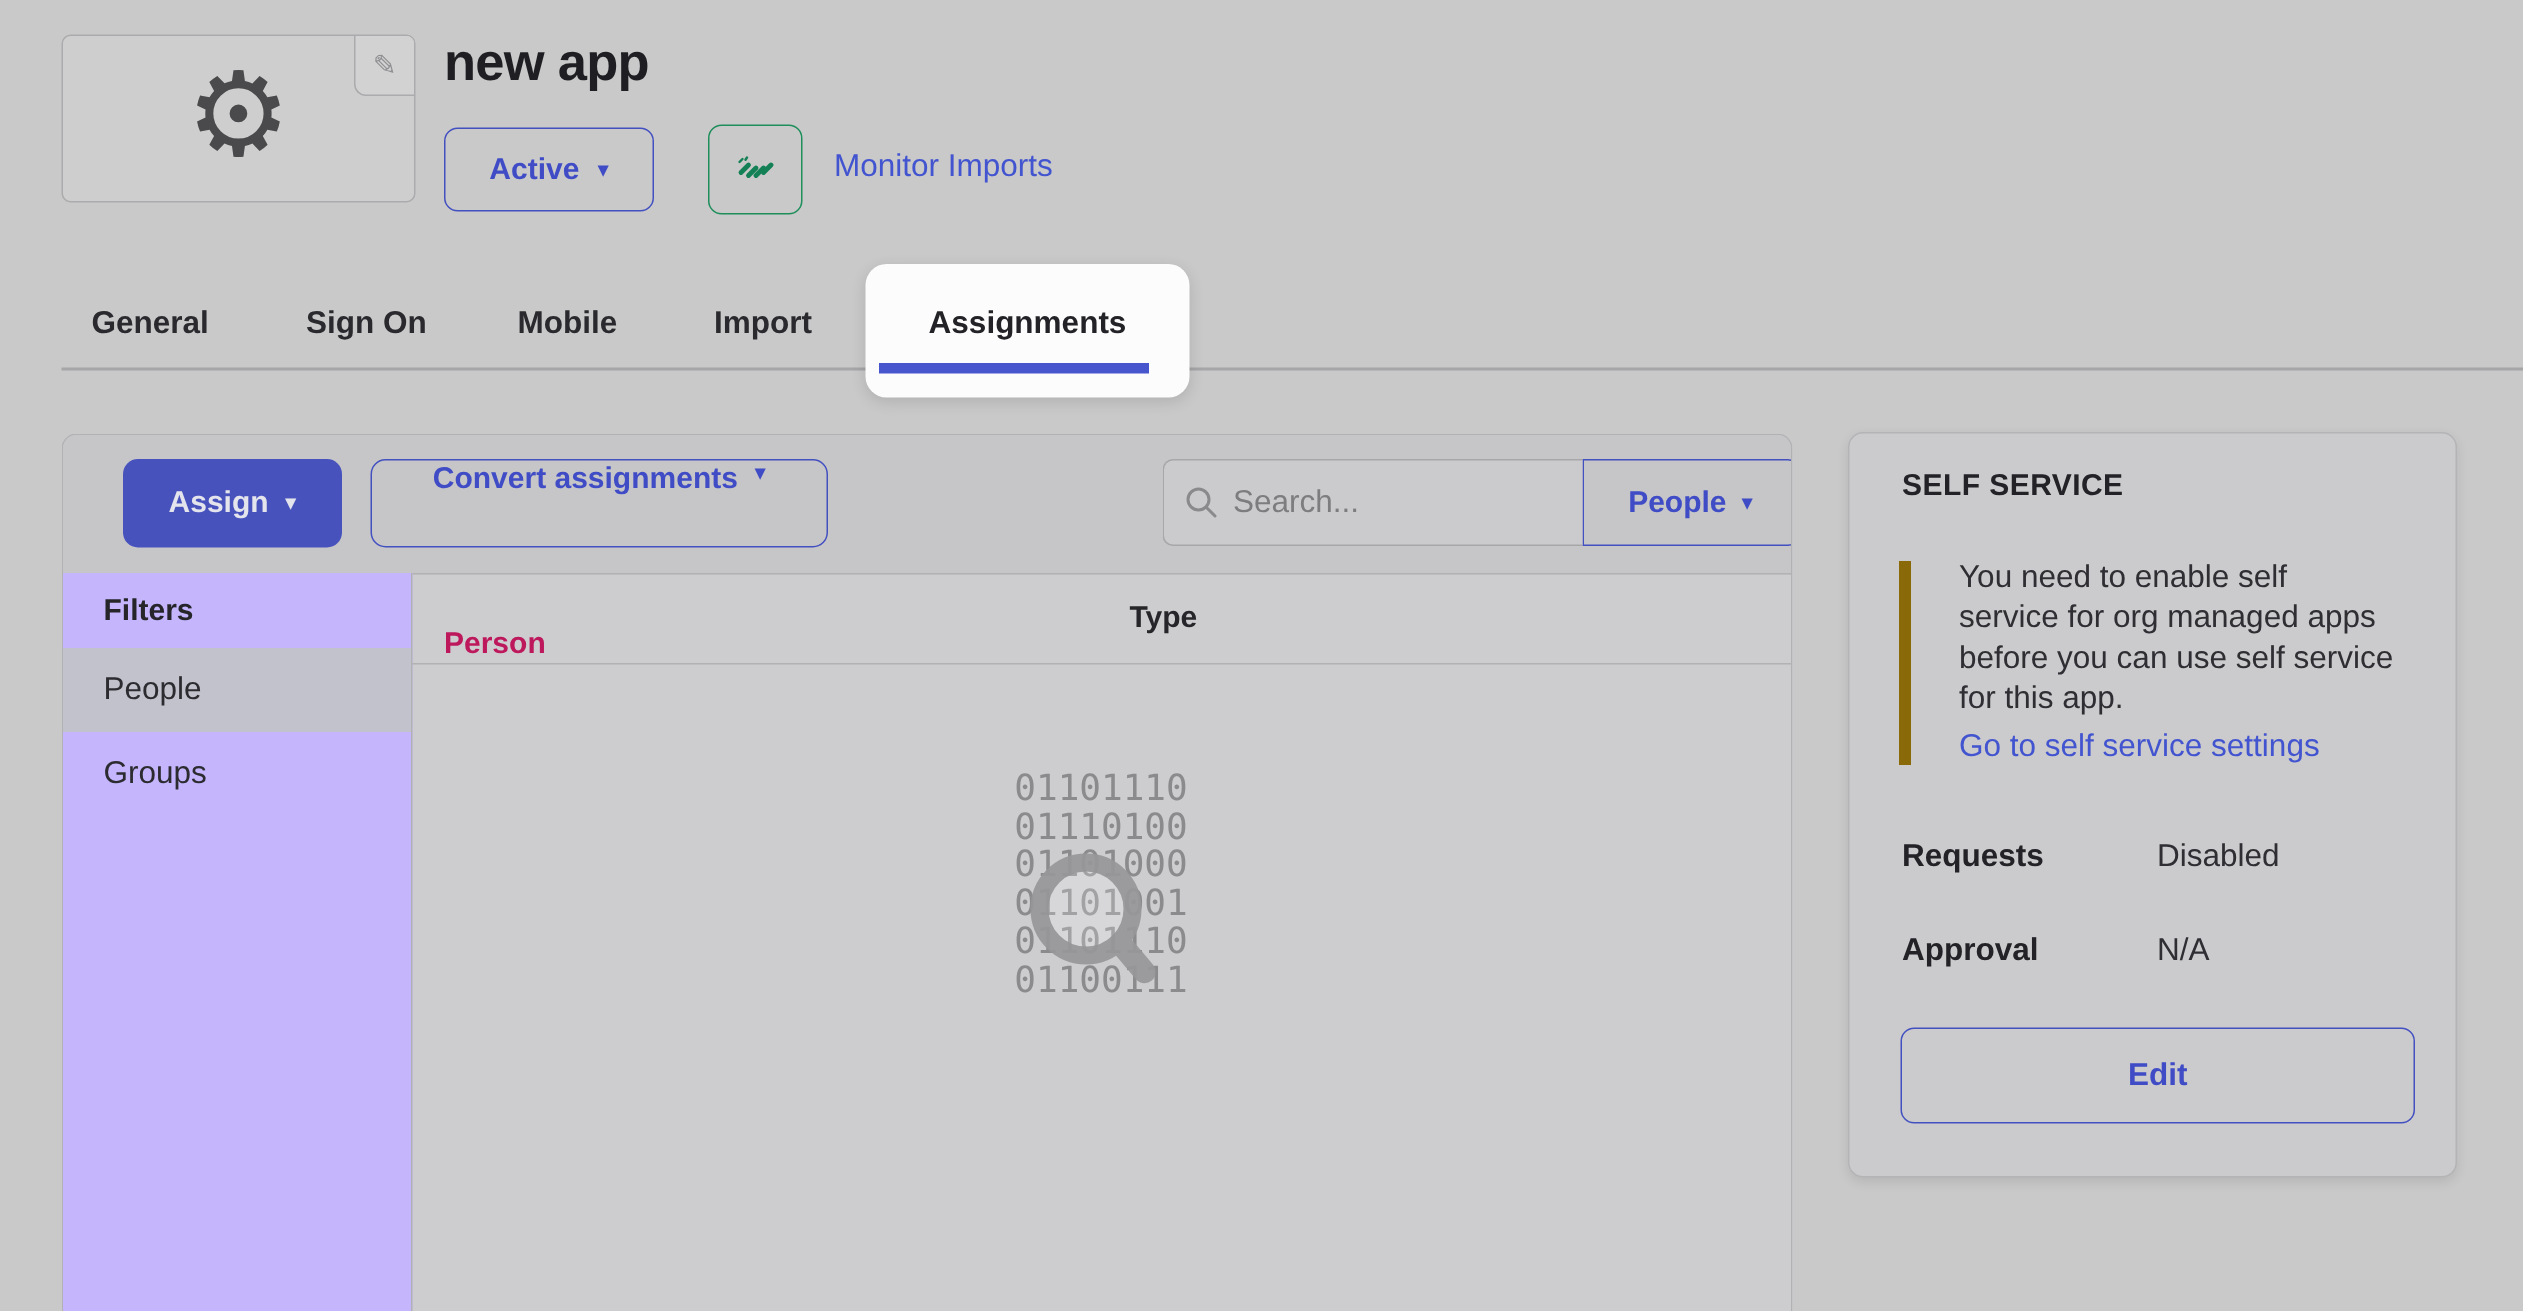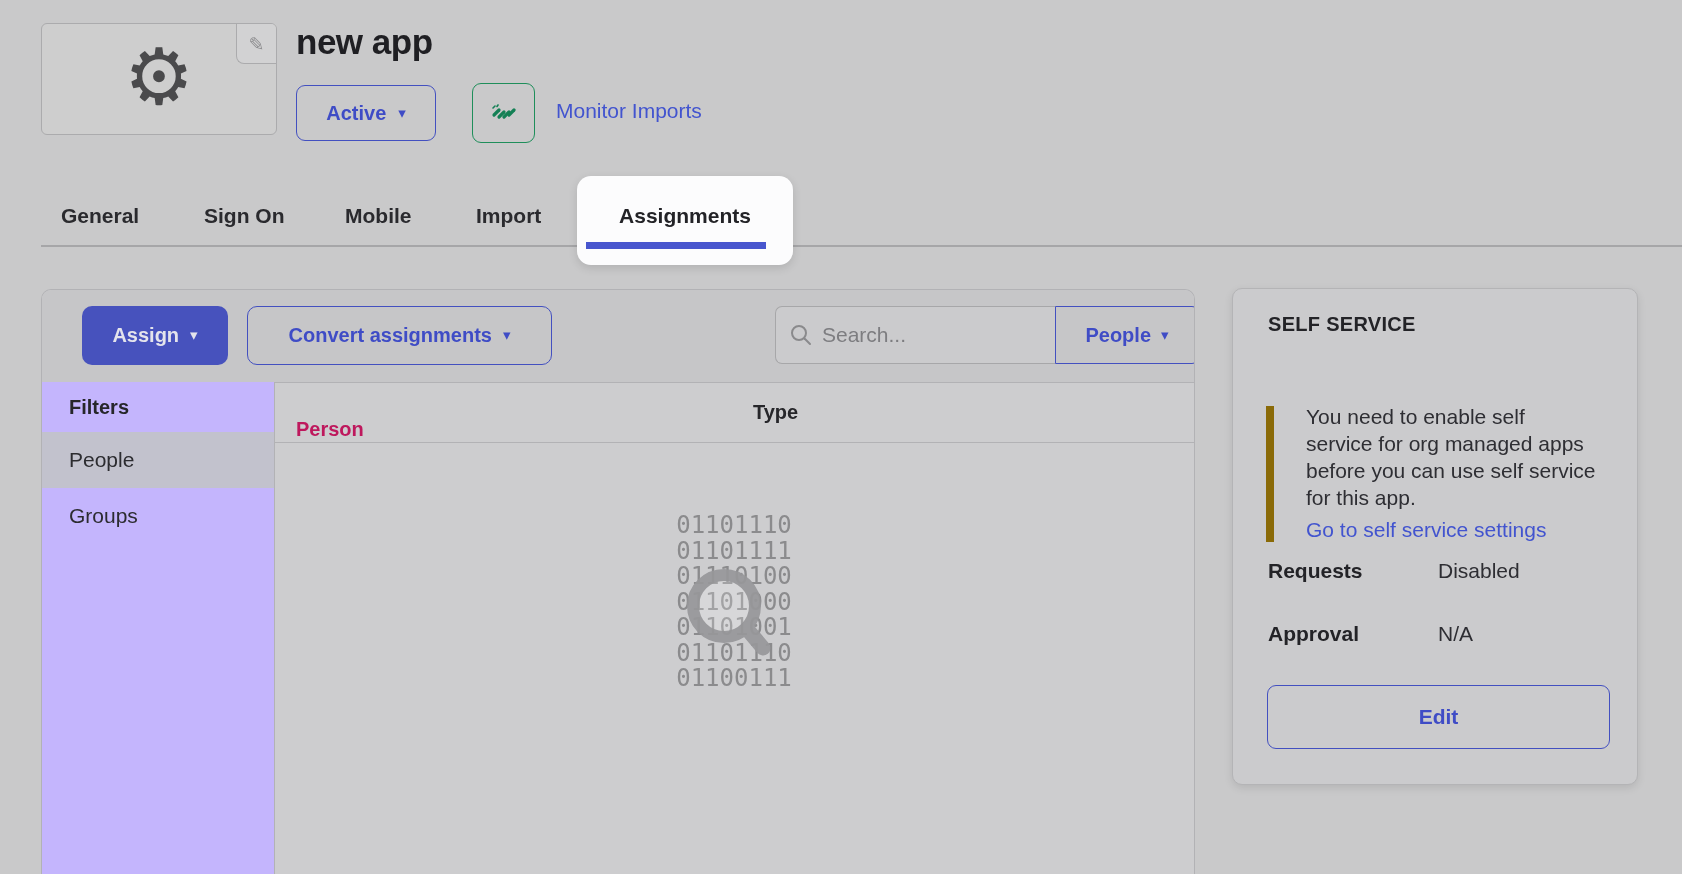--- a/index.html
+++ b/index.html
@@ -37,21 +37,21 @@
   .active-tab-underline{position:absolute;left:9px;width:180px;bottom:16px;height:7px;background:#4856ce;}
 
   
   .main-panel{position:absolute;left:41px;top:289px;width:1152px;height:585px;background:#cdcdcf;
               border:1px solid #b2b2b5;border-bottom:none;border-radius:10px 10px 0 0;overflow:hidden;}
   .toolbar{position:absolute;left:0;right:0;top:0;height:92px;background:#c6c6c8;border-bottom:1px solid #b2b2b5;}
   .assign-btn{position:absolute;left:40px;top:16px;width:146px;height:59px;background:#4752bd;border:none;
               border-radius:10px;display:flex;align-items:center;justify-content:center;gap:11px;
               color:#e4e4ec;font-size:20px;font-weight:700;cursor:pointer;}
   .convert-btn{position:absolute;left:205px;top:16px;width:305px;height:59px;background:transparent;
-               border:1.5px solid #4350c0;border-radius:10px;display:flex;align-items:center;justify-content:center;gap:11px;
+               border:1.5px solid #4350c0;border-radius:10px;display:flex;justify-content:center;gap:11px;
                color:#3f4cc6;font-size:20px;font-weight:700;cursor:pointer;}
   .search-wrap{position:absolute;left:689px;top:16px;height:58px;display:flex;padding-left:44px;}
   .search-field{position:relative;width:280px;height:58px;}
   .search-input{width:100%;height:100%;box-sizing:border-box;border:1px solid #a7a7a9;border-right:none;
                 border-radius:7px 0 0 7px;background:#cbcbcd;padding:0 10px 0 46px;font-size:21px;
                 color:#2e2e33;font-family:"Liberation Sans",sans-serif;outline:none;}
   .search-input::placeholder{color:#7d7d80;}
   .search-icon{position:absolute;left:14px;top:17px;pointer-events:none;}
   .scope-btn{width:144px;height:58px;box-sizing:border-box;border:1.5px solid #4350c0;border-radius:0 7px 7px 0;
              background:transparent;display:flex;align-items:center;justify-content:center;gap:10px;
@@ -68,21 +68,21 @@
 
   .binary-block{position:absolute;left:232px;right:0;top:223px;text-align:center;
                 font-family:"DejaVu Sans Mono",monospace;font-size:24px;line-height:25.5px;color:#8b8b8d;}
   .magnifier-icon{position:absolute;left:637px;top:272px;opacity:0.92;}
   .no-users{position:absolute;left:232px;right:0;top:442px;text-align:center;font-size:22px;color:#2b2b2f;}
 
   
   .right-panel{position:absolute;left:1232px;top:288px;width:406px;height:497px;background:#cbcbcd;
                border:1px solid #b4b4b6;border-radius:10px;box-shadow:0 3px 8px rgba(0,0,0,0.10);box-sizing:border-box;}
   .ss-heading{position:absolute;left:35px;top:24px;font-size:20px;font-weight:700;letter-spacing:0.3px;color:#232327;}
-  .ss-warning{position:absolute;left:33px;top:82px;width:330px;padding-left:40px;box-sizing:border-box;margin-top:32px;}
+  .ss-warning{position:absolute;left:33px;top:82px;width:330px;padding-left:40px;box-sizing:border-box;}
   .warning-bar{position:absolute;left:0;top:3px;bottom:0;width:8px;background:#8a6a08;}
   .ss-warning-text{font-size:21px;line-height:27px;color:#2e2e33;}
   .ss-warning-link{display:inline-block;margin-top:7px;font-size:21px;color:#4254cf;cursor:pointer;}
   .ss-row{position:absolute;left:35px;right:30px;height:26px;}
   .ss-row-1{top:270px;} .ss-row-2{top:333px;}
   .ss-label{position:absolute;left:0;font-size:21px;font-weight:700;color:#232327;}
   .ss-value{position:absolute;left:170px;font-size:21px;color:#2e2e33;}
   .edit-btn{position:absolute;left:34px;top:396px;width:343px;height:64px;background:transparent;
             border:1.5px solid #4350c0;border-radius:9px;color:#3f4cc6;font-size:21px;font-weight:700;cursor:pointer;}
 </style>
@@ -159,21 +159,20 @@
       <div class="sb-item">Groups</div>
     </div>
 
     <div class="table-header">
       <div class="col-person">Person</div>
       <div class="col-type">Type</div>
     </div>
 
     <div class="binary-block">
       <div>01101110</div>
-      <div>01101111</div>
       <div>01110100</div>
       <div>01101000</div>
       <div>01101001</div>
       <div>01101110</div>
       <div>01100111</div>
     </div>
     <svg class="magnifier-icon" width="98" height="102" viewBox="0 0 98 102">
       <circle cx="45" cy="44" r="31" fill="rgba(255,255,255,0.22)" stroke="#97979a" stroke-width="12"></circle>
       <line x1="68" y1="67" x2="84" y2="86" stroke="#97979a" stroke-width="15" stroke-linecap="round"></line>
     </svg>

